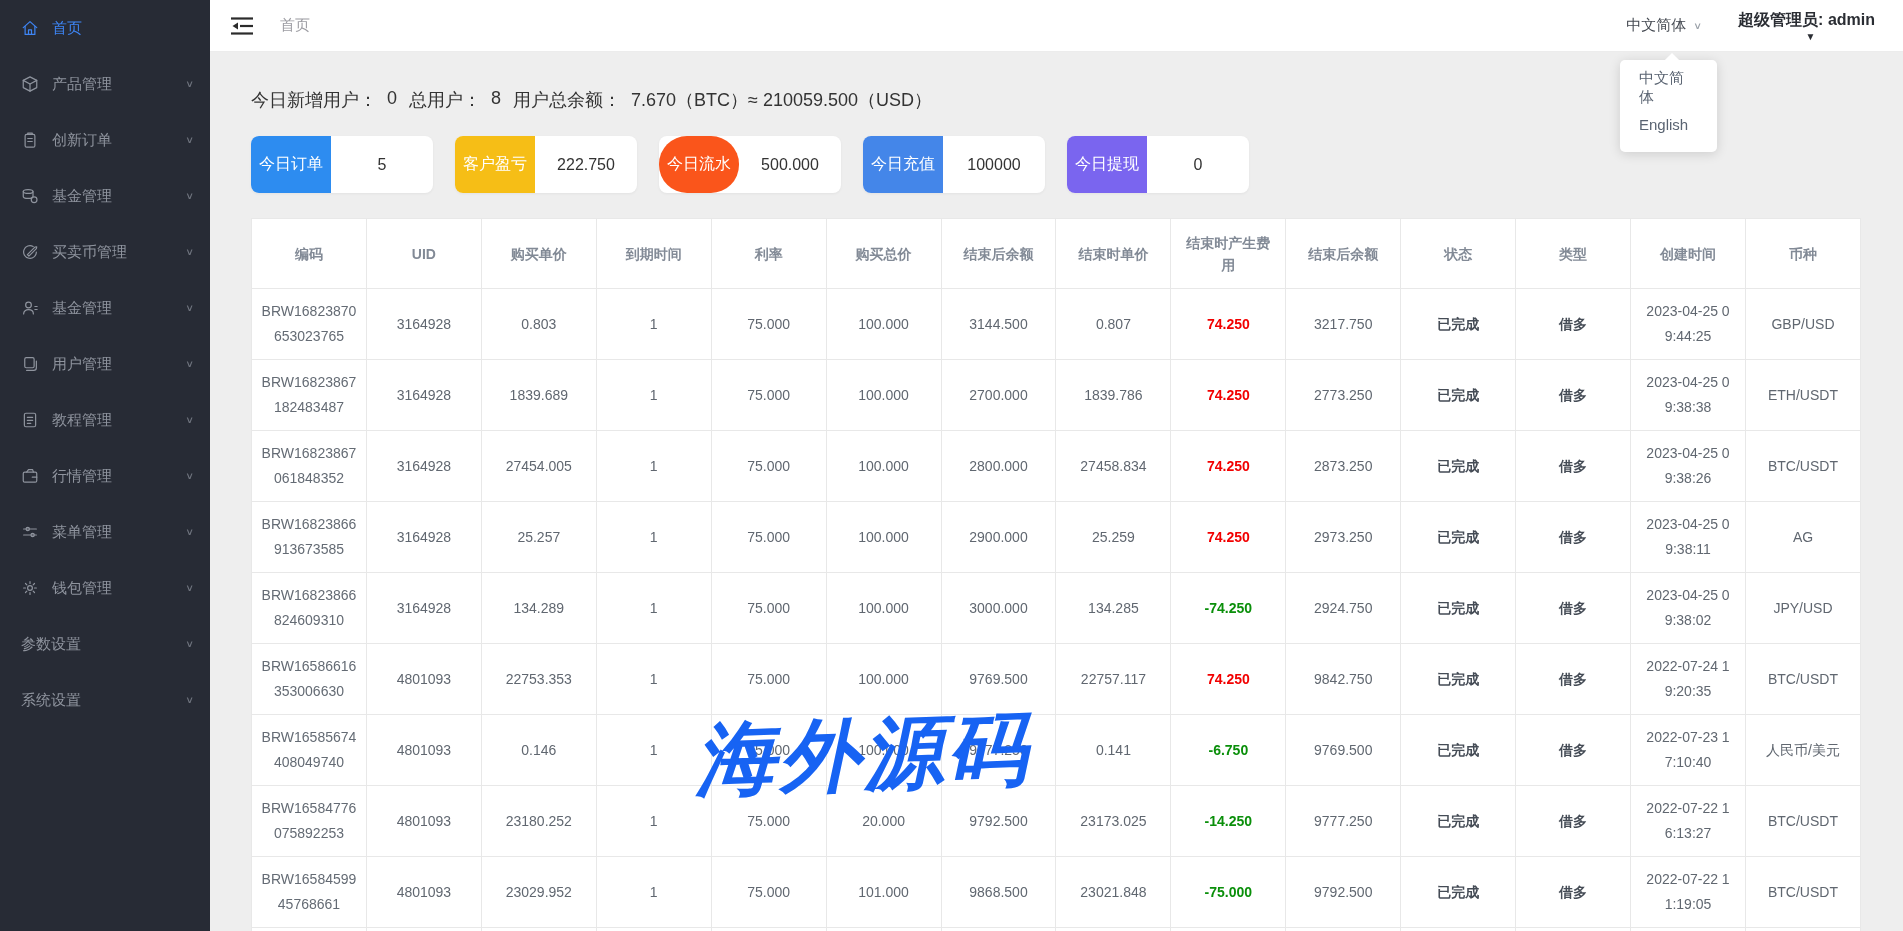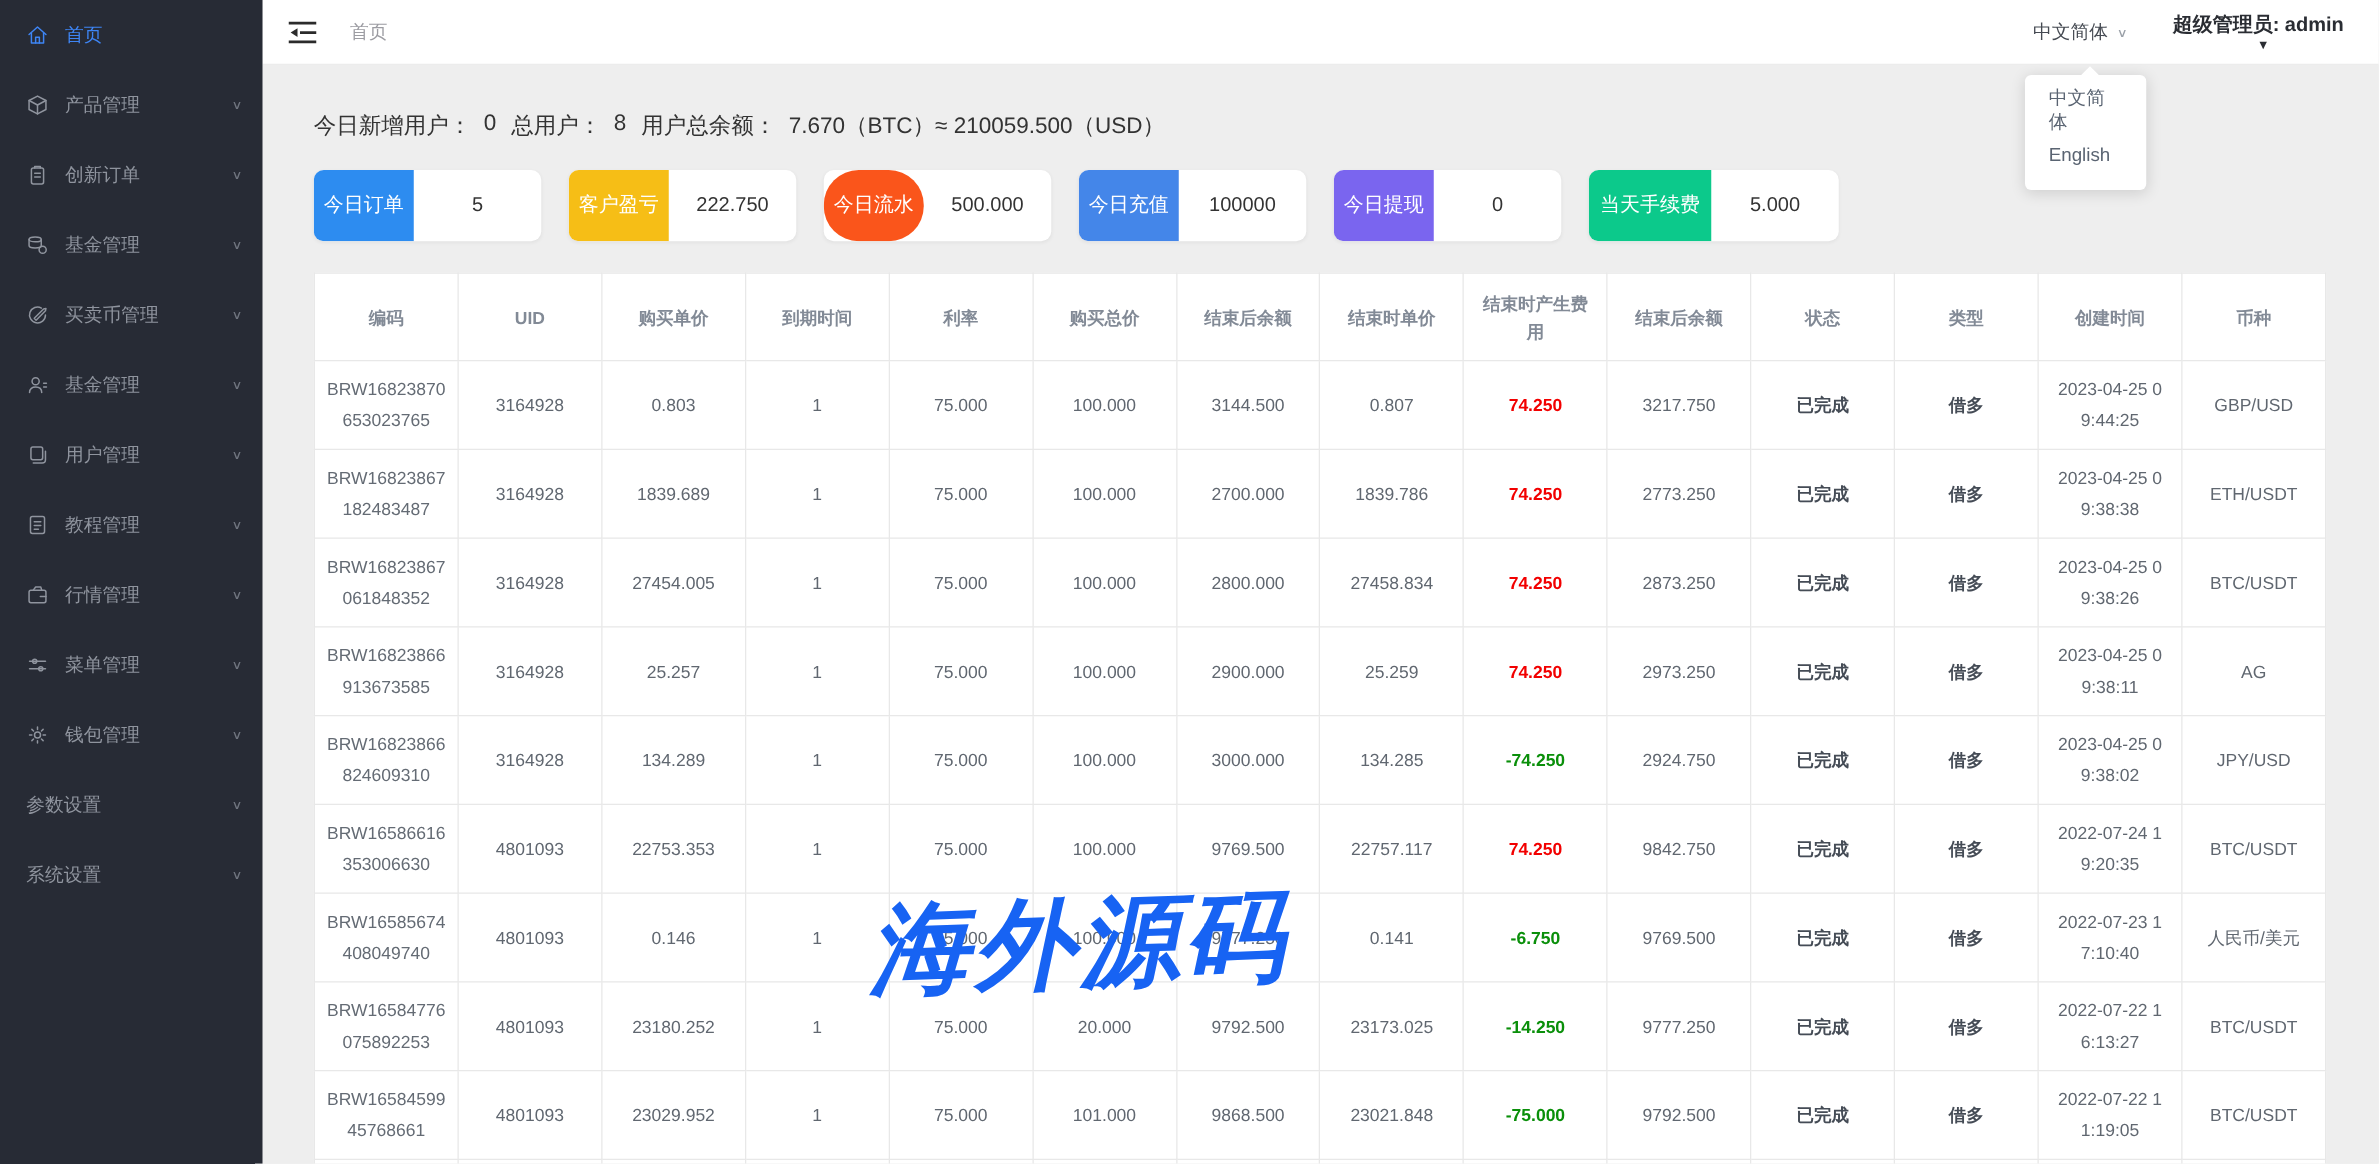--- a/index.html
+++ b/index.html
@@ -275,24 +275,20 @@
   <div class="card">
     <div class="card-label" style="background: rgb(68, 134, 233);">今日充值</div>
     <div class="card-value">100000</div>
   </div>
 
   <div class="card">
     <div class="card-label" style="background: rgb(122, 101, 239); text-align: center;">今日提现</div>
     <div class="card-value">0</div>
   </div>
 
-  <div class="card wide">
-    <div class="card-label" style="background: rgb(12, 201, 139);">当天手续费</div>
-    <div class="card-value">5.000</div>
-  </div>
 </div>
   <div class="table-wrap">
     <table>
       <thead>
           <tr id="theadRow">
             <th>编码</th>
             <th>UID</th>
             <th>购买单价</th>
             <th>到期时间</th>
             <th>利率</th>

